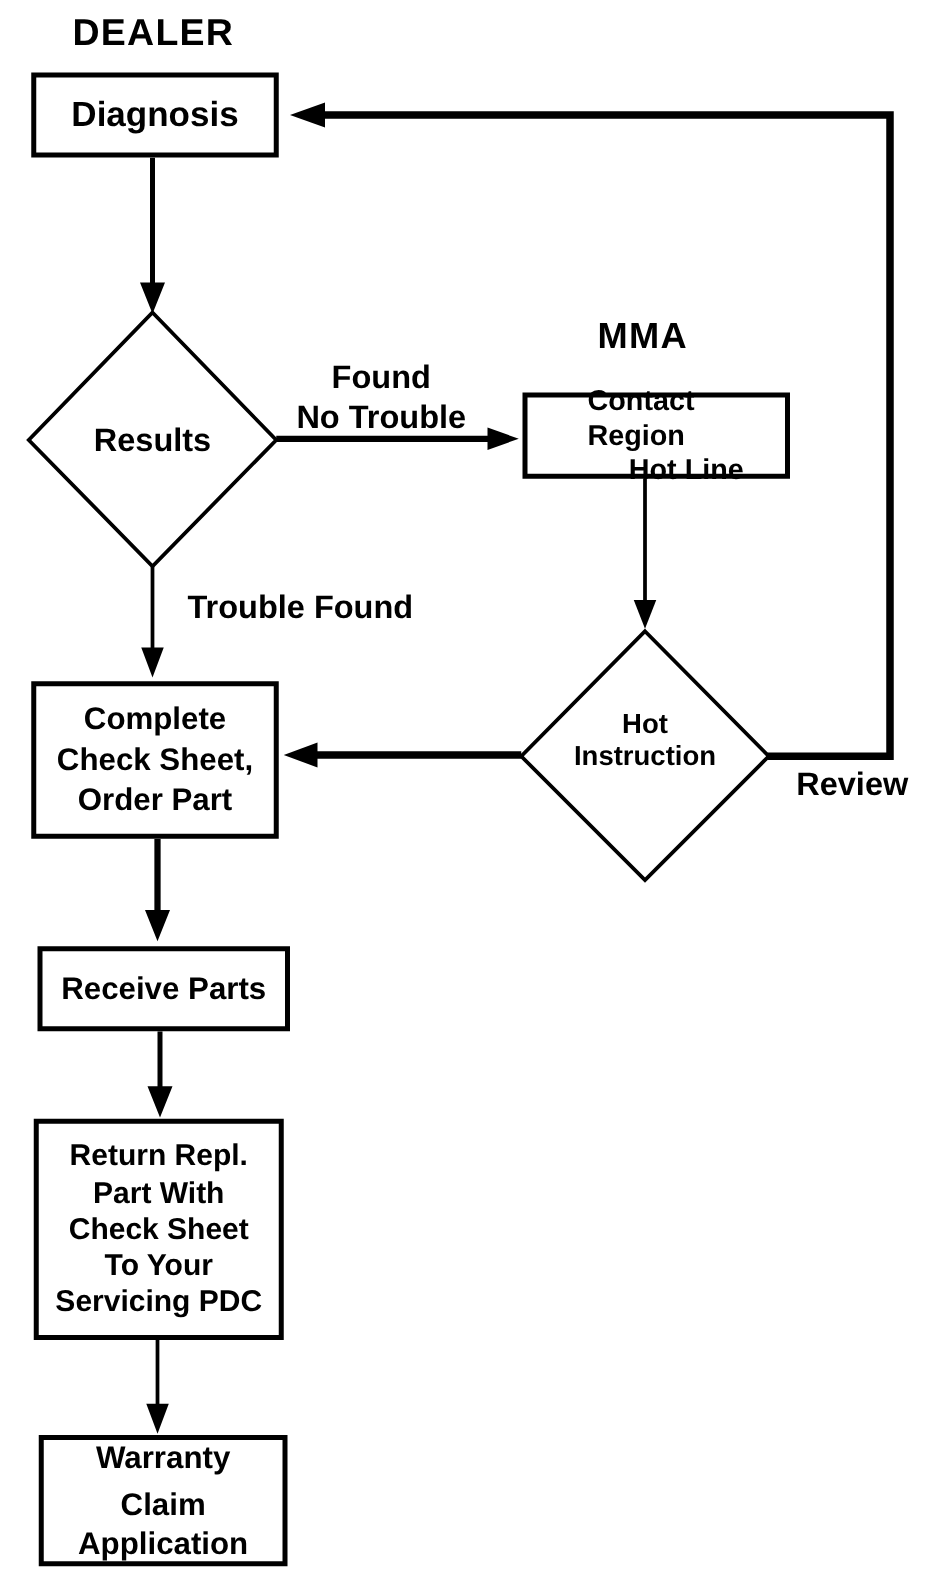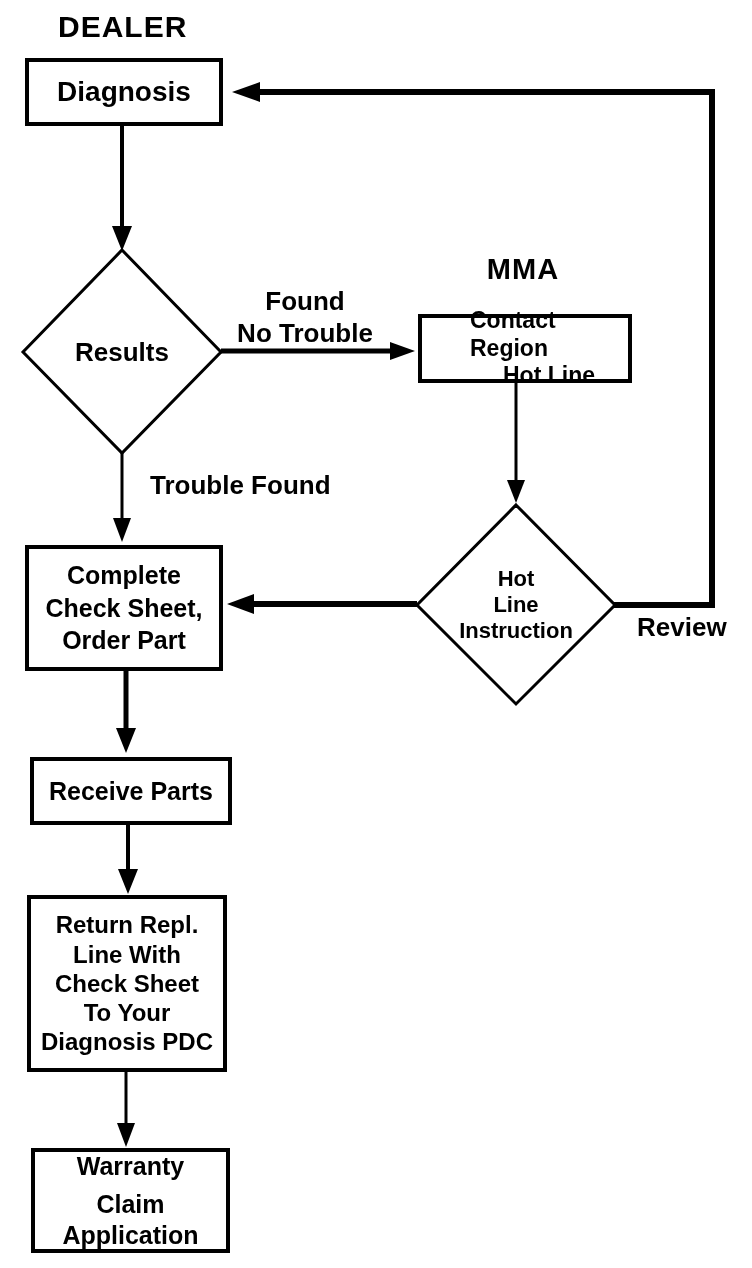--- a/index.html
+++ b/index.html
@@ -23,21 +23,21 @@
     width: 752px;
     height: 1268px;
   }
   .heading {
     position: absolute;
     font-weight: bold;
     white-space: nowrap;
     letter-spacing: 1px;
   }
   .dealer { left: 58px; top: 10px; font-size: 30px; }
-  .mma    { left: 478px; top: 253px; font-size: 29px; width: 90px; text-align: center; }
+  .mma    { left: 478px; top: 253px; font-size: 29px; width: 90px; }
 
   .node-box {
     position: absolute;
     box-sizing: border-box;
     border: 4px solid #000000;
     background: #ffffff;
     display: flex;
     flex-direction: column;
     align-items: center;
     justify-content: center;
@@ -140,37 +140,36 @@
   </div>
 
   <div class="node-box box-complete">
     <div>Complete</div>
     <div>Check Sheet,</div>
     <div>Order Part</div>
   </div>
 
   <div class="node-box box-return">
     <div>Return Repl.</div>
-    <div>Line With</div>
+    <div>Part With</div>
     <div>Check Sheet</div>
     <div>To Your</div>
-    <div>Diagnosis PDC</div>
+    <div>Servicing PDC</div>
   </div>
 
   <div class="node-box box-warranty">
     <div class="gap-after">Warranty</div>
     <div>Claim</div>
     <div>Application</div>
   </div>
 
   <div class="diamond-label lbl-results">Results</div>
 
   <div class="diamond-label lbl-hotline">
     <div>Hot</div>
-    <div>Line</div>
     <div>Instruction</div>
   </div>
 
   <div class="edge-label lbl-no-trouble">
     <div>Found</div>
     <div>No Trouble</div>
   </div>
 
   <div class="edge-label lbl-trouble">Trouble Found</div>
 

